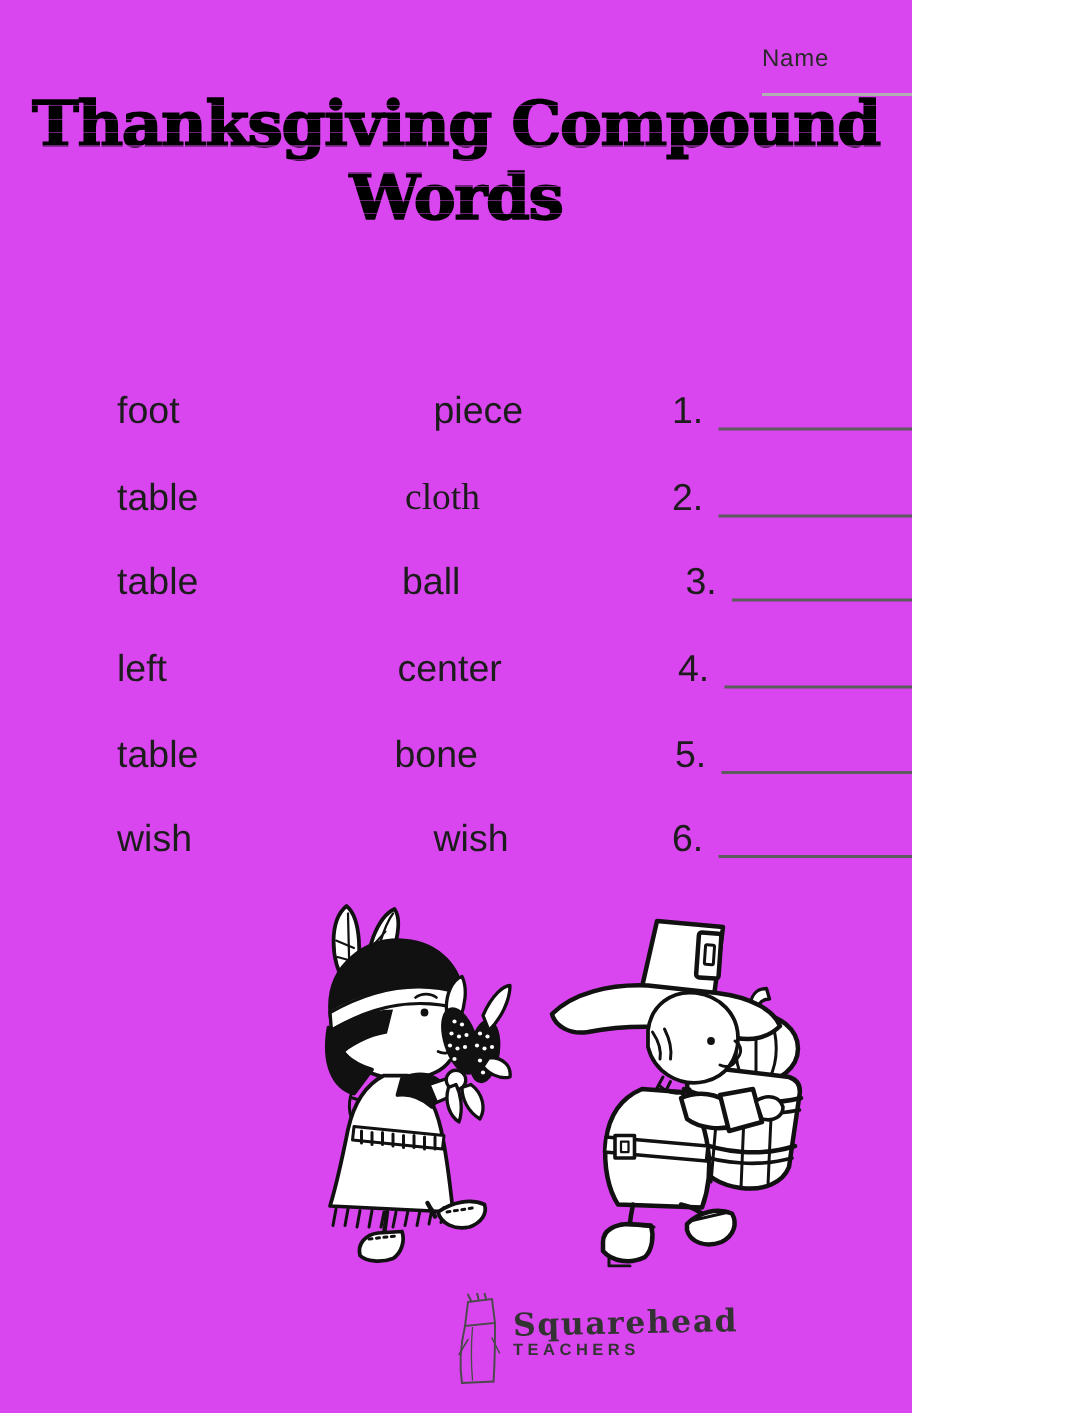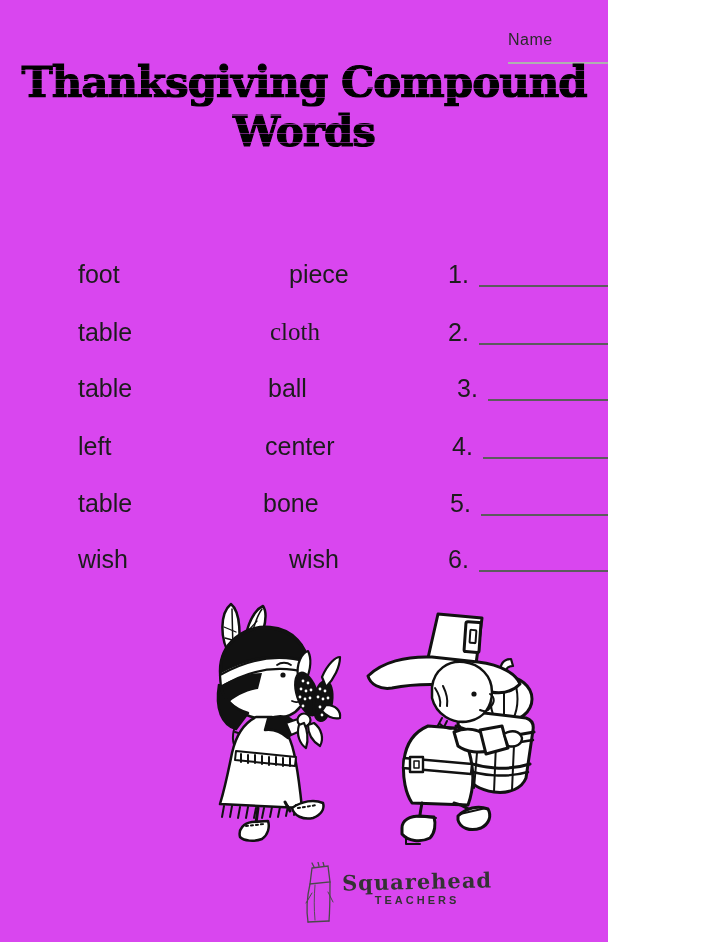--- a/index.html
+++ b/index.html
@@ -40,21 +40,21 @@
   .match-row:nth-of-type(6) .answer-line{left:481px;width:179px;}
   
   .illo{position:absolute;}
   .illo-girl{left:210px;top:601px;width:132px;height:244px;}
   .illo-boy{left:362px;top:602px;width:176px;height:243px;}
   
   .logo{position:absolute;left:303px;top:862px;display:flex;align-items:flex-start;gap:5px;}
   .logo-text{margin-top:7px;}
   .brand{font-family:"DejaVu Serif",serif;font-size:21px;font-weight:bold;color:#333;
          letter-spacing:1px;transform:rotate(-1.2deg);white-space:nowrap;}
-  .brand-sub{font-size:11px;font-weight:bold;letter-spacing:3px;color:#333;text-align:center;margin-top:0px;}
+  .brand-sub{font-size:11px;font-weight:bold;letter-spacing:3px;color:#333;text-align:left;margin-top:0px;}
 </style>
 </head>
 <body>
 
 <div class="page">
 
   <div class="name-field">
     <span>Name</span><span class="name-line"></span>
   </div>
 

